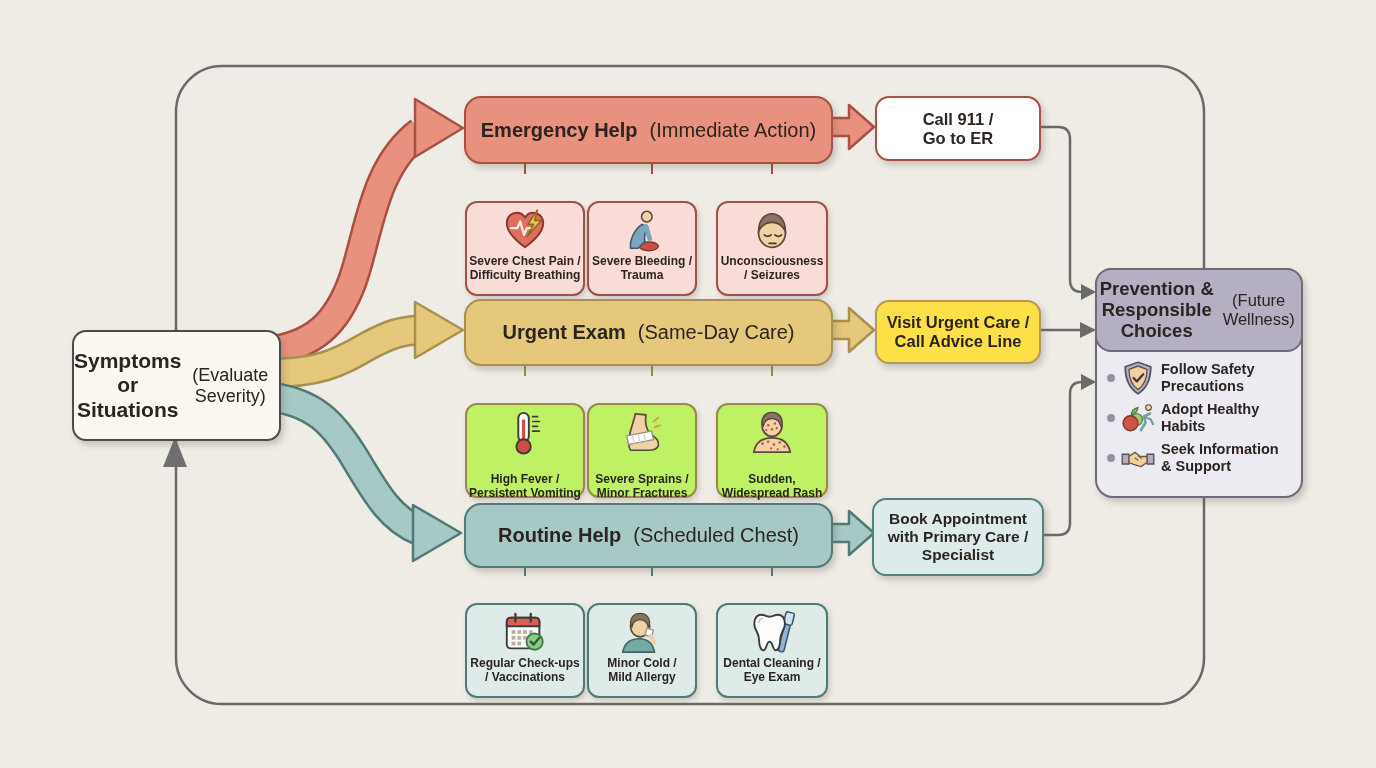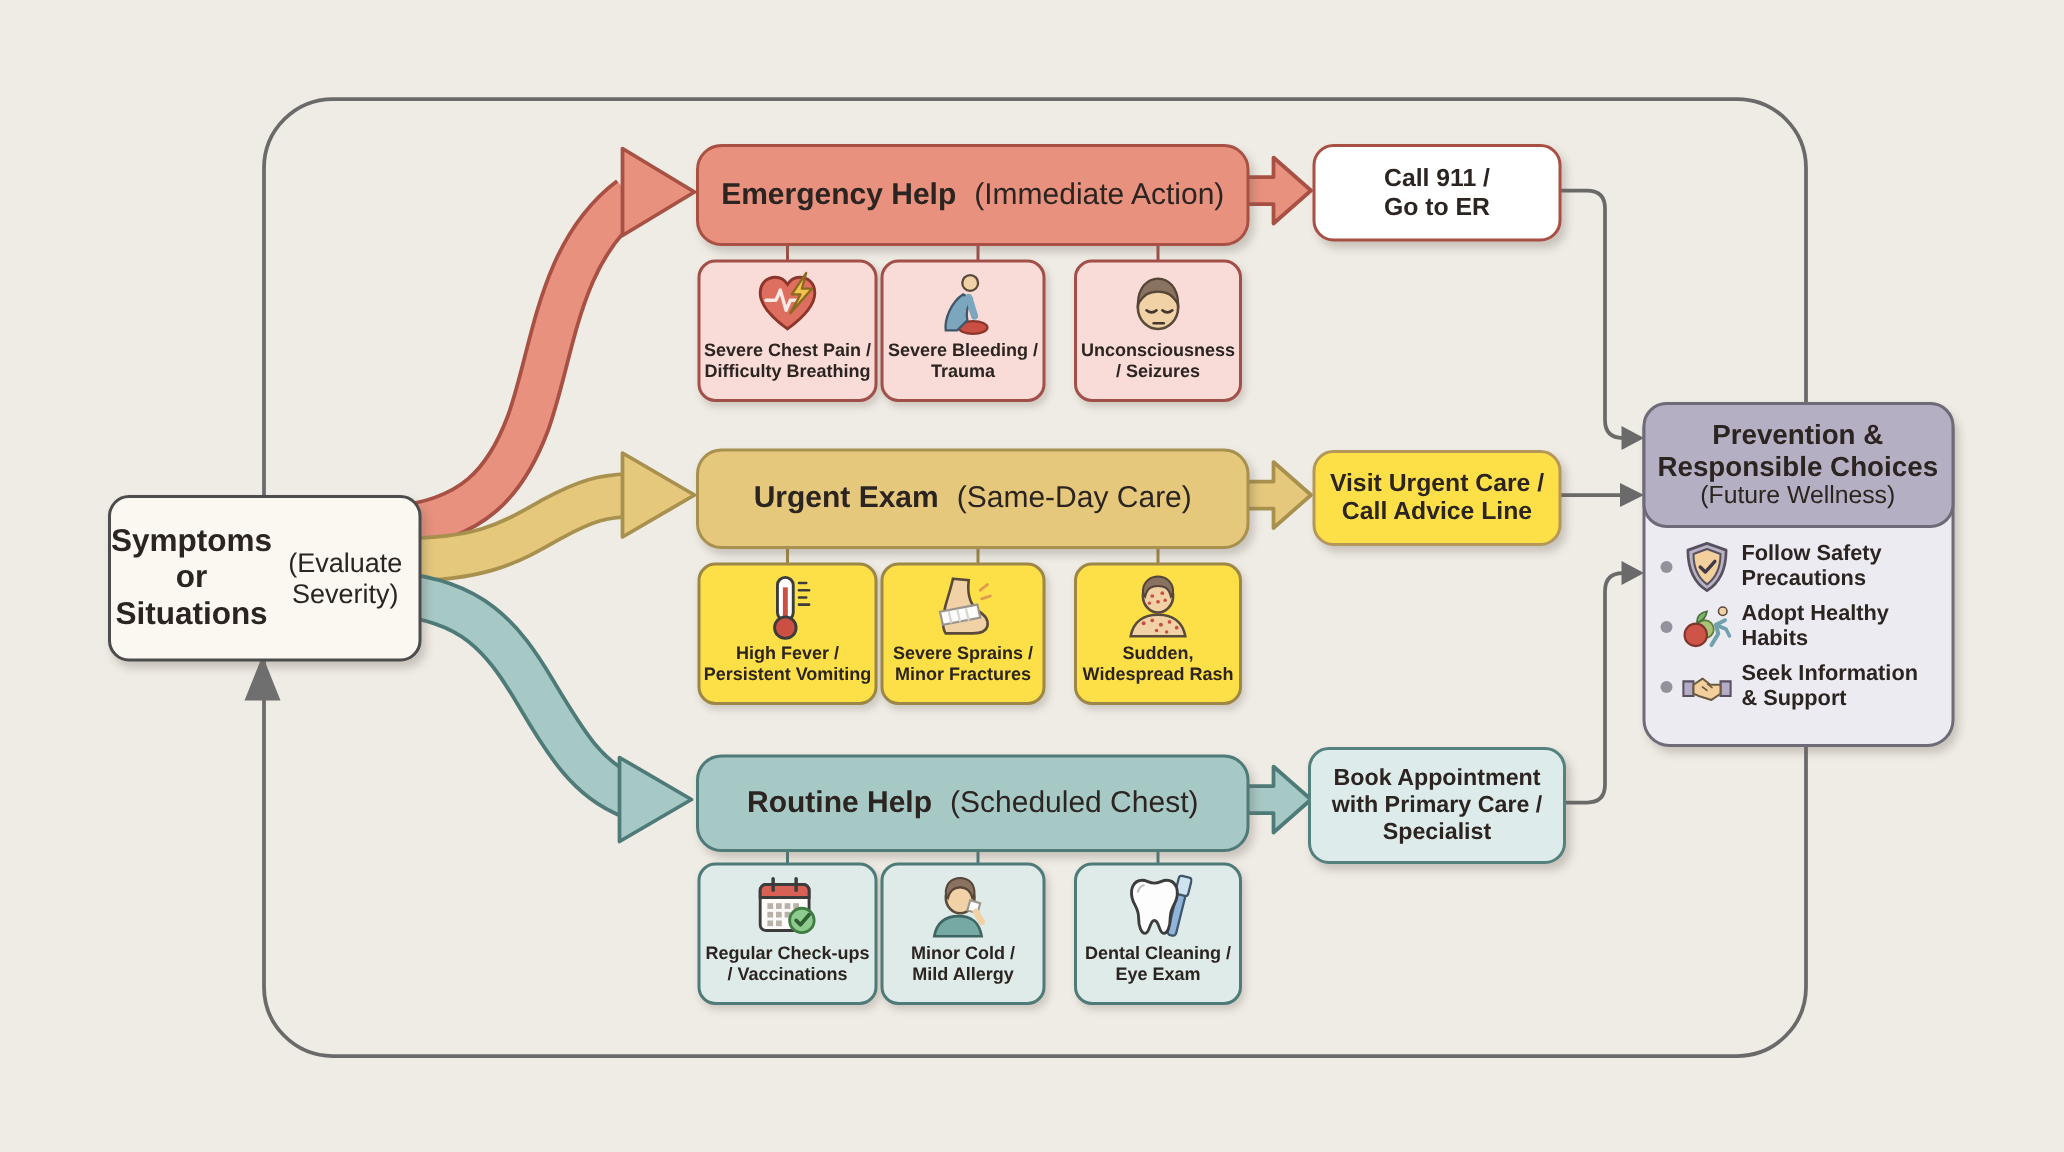--- a/index.html
+++ b/index.html
@@ -27,34 +27,34 @@
   
   .action{width:162px;border-radius:14px;}
   .action .t1{font-size:16.5px;}
   .act-e{left:875px;top:96px;height:61px;background:#ffffff;border:2.5px solid #a85044;}
   .act-u{left:875px;top:300px;height:60px;background:#fde047;border:2.5px solid #b5975a;}
   .act-r{left:872px;top:498px;width:168px;height:74px;background:#ddeceb;border:2.5px solid #54807e;}
   .act-r .t1{font-size:15.5px;}
   
   .card{position:absolute;z-index:2;height:95px;border-radius:12px;display:flex;
     flex-direction:column;align-items:center;justify-content:space-between;
-    padding:5px 2px 23px;box-sizing:border-box;box-shadow:2px 3px 5px rgba(110,100,88,.25);}
+    padding:5px 2px 23px;box-sizing:border-box;box-shadow:2px 3px 5px rgba(110,100,88,.25);margin-top:28px;}
   .card .lbl{font-size:12px;font-weight:bold;line-height:1.2;text-align:center;}
   .card-e{top:173px;background:#f9dcd8;border:2px solid #a14f48;}
-  .card-u{top:375px;background:#fde047;border:2px solid #9d8747;}
+  .card-u{top:375px;background:#bef264;border:2px solid #9d8747;gap:16px;}
   .card-r{top:575px;background:#dfebe9;border:2px solid #4e7a78;}
   .c1{left:465px;width:120px;} .c2{left:587px;width:110px;} .c3{left:716px;width:112px;}
   .icon{display:flex;align-items:center;justify-content:center;flex:1;}
   
   .prev{position:absolute;left:1095px;top:268px;width:208px;height:230px;z-index:2;
     background:#edebf2;border:2.5px solid #6e6a78;border-radius:18px;
     box-shadow:3px 4px 6px rgba(110,100,88,.30);box-sizing:border-box;}
   .prev-head{position:absolute;left:-2.5px;top:-2.5px;width:208px;height:84px;
     background:#b5afc3;border:2.5px solid #6e6a78;border-radius:16px;box-sizing:border-box;
-    display:flex;flex-direction:column;align-items:center;justify-content:center;text-align:center;}
+    display:flex;flex-direction:row;align-items:center;justify-content:center;text-align:center;}
   .prev-head .t1{font-size:18.5px;}
   .prev-head .t2{font-size:16.5px;}
   .prev-items{position:absolute;left:0;top:86px;width:100%;display:flex;
     flex-direction:column;gap:4px;padding:4px 6px;box-sizing:border-box;}
   .prev-item{display:flex;align-items:center;gap:5px;}
   .dot{width:8px;height:8px;border-radius:50%;background:#94909c;flex:0 0 auto;margin-left:4px;}
   .prev-item .lbl{font-size:14.5px;font-weight:bold;line-height:1.15;}
 </style>
 </head>
 <body>

